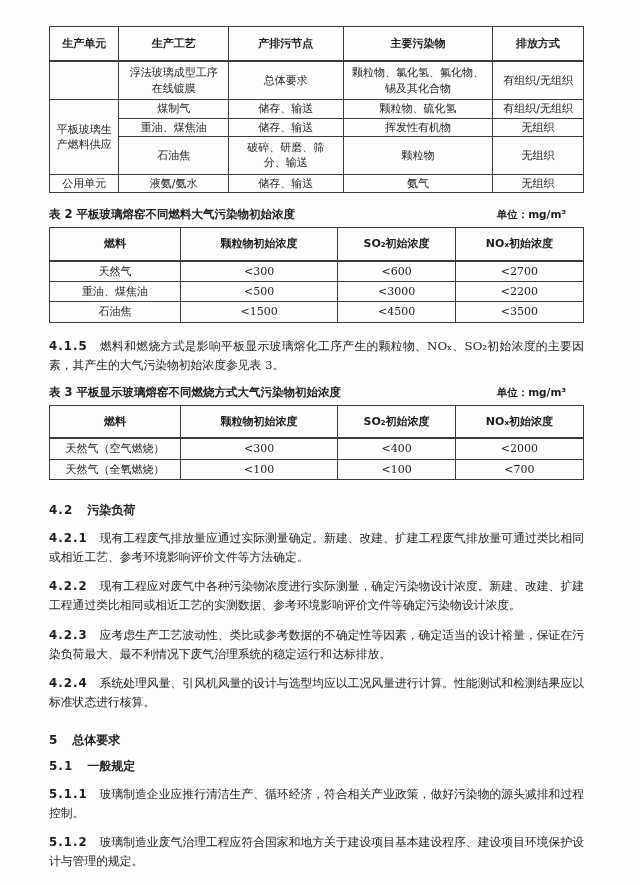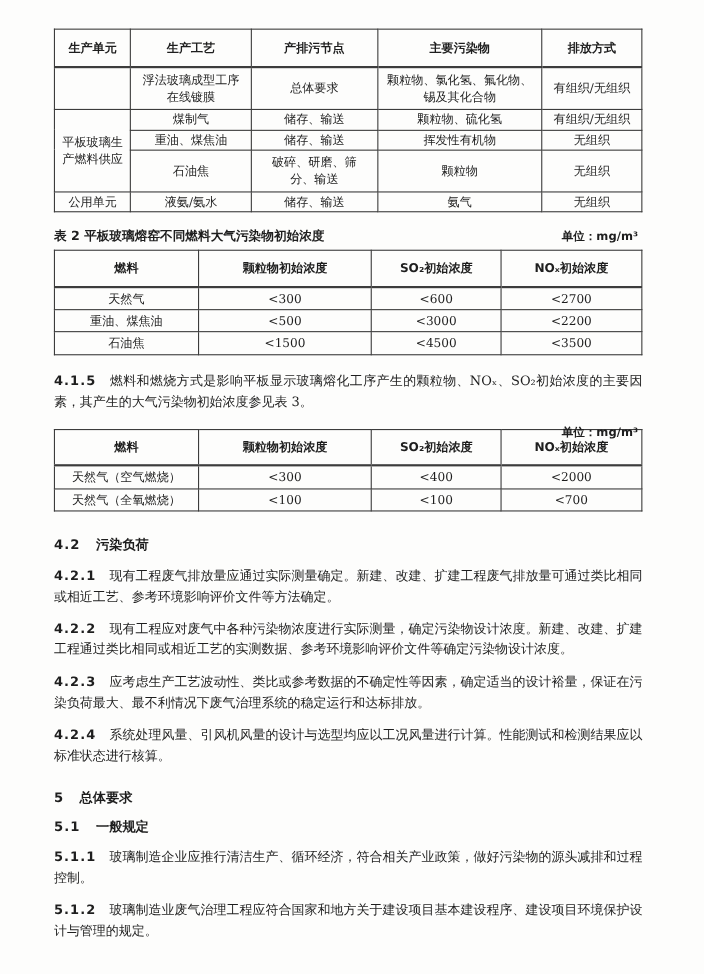--- a/index.html
+++ b/index.html
@@ -48,21 +48,21 @@
   .tbl-caption {
     position: relative;
     text-align: left;
     font-family: "DejaVu Sans", "Liberation Sans", sans-serif;
     font-weight: bold;
     font-size: 11.5px;
     margin: 0 0 5px 0;
   }
   .tbl-caption .unit {
     position: absolute;
-    right: 4px;
+    right: 18px;
     top: 1px;
     font-size: 10.5px;
     font-weight: bold;
   }
 
   
   .clause {
     font-size: 11.8px;
     line-height: 1.62;
     text-align: justify;
@@ -182,20 +182,21 @@
     </tbody>
   </table>
 
   <p class="clause" style="margin-top:14px">
     <span class="cnum">4.1.5</span><span>燃料和燃烧方式是影响平板显示玻璃熔化工序产生的颗粒物、NOₓ、SO₂初始浓度的主要因素，其产生的大气污染物初始浓度参见表 3。</span>
   </p>
 
   <div class="gap-md"></div>
 
   <div class="tbl-caption">
+    <span>表 3 平板显示玻璃熔窑不同燃烧方式大气污染物初始浓度</span>
     <span class="unit">单位：mg/m³</span>
   </div>
   <table id="table3">
     <colgroup>
       <col style="width:24.5%">
         <col style="width:29.5%">
         <col style="width:22%">
         <col style="width:24%">
     </colgroup>
     <tbody>

